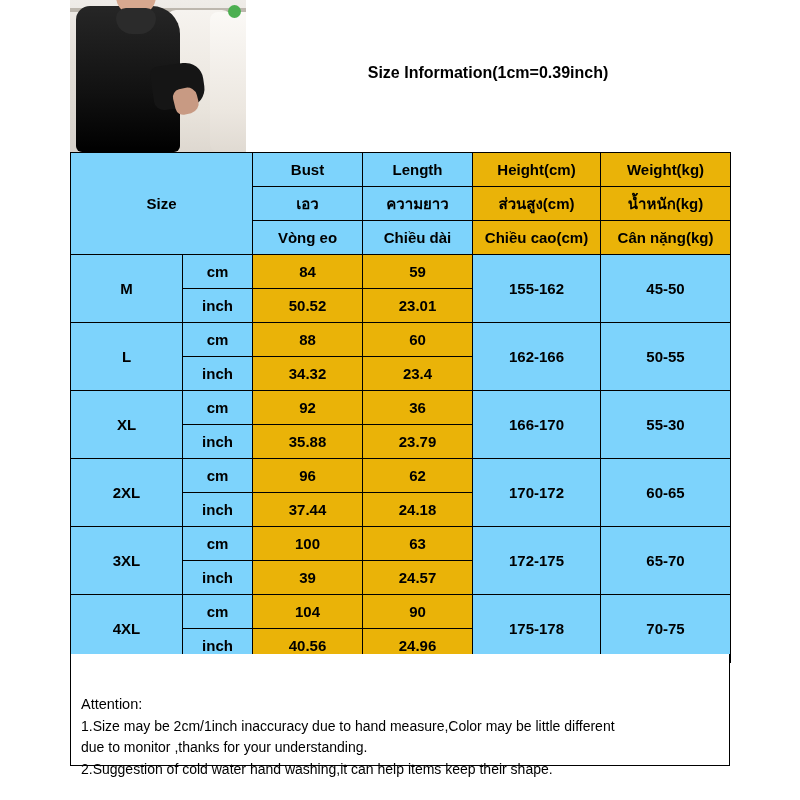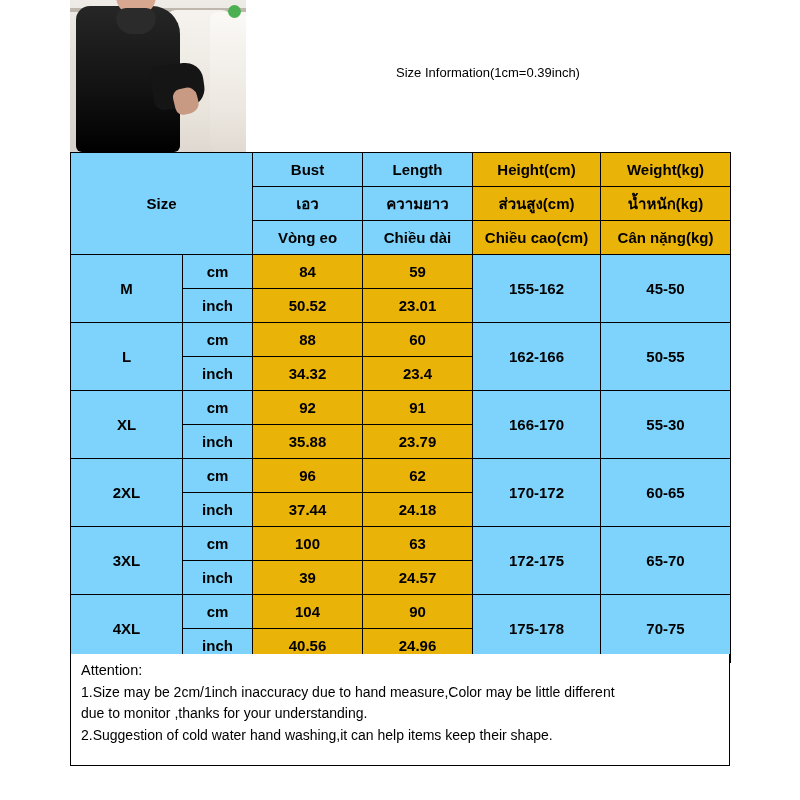--- a/index.html
+++ b/index.html
@@ -116,22 +116,22 @@
     flex: 1;
     display: flex;
     flex-direction: column;
     align-items: center;
     justify-content: center;
     text-align: center;
     padding: 4px 6px 10px 6px;
     box-sizing: border-box;
   }
   .header-title div {
-    font-weight: normal;
-    font-size: 13px;
+    font-weight: bold;
+    font-size: 16px;
     line-height: 1.55;
     white-space: nowrap;
   }
 
   
   table.size-table {
     position: absolute;
     left: 70px;
     top: 152px;
     width: 660px;
@@ -186,20 +186,21 @@
   }
   .attention p {
     margin: 0 0 2px 0;
     font-size: 14px;
     line-height: 1.42;
     font-weight: normal;
   }
   .attention .att-head {
     font-size: 14.5px;
     font-weight: normal;
+    margin-top: 34px;
   }
 </style>
 </head>
 <body>
 
 <div class="page">
 
   <div class="header">
     <div class="header-photo">
       <div class="photo-bg"></div>
@@ -275,21 +276,21 @@
       <tr>
         <td class="gray">inch</td>
         <td class="white">34.32</td>
         <td class="white">23.4</td>
       </tr>
 
       <tr>
         <td class="gray size-cell" rowspan="2">XL</td>
         <td class="gray">cm</td>
         <td class="white">92</td>
-        <td class="white">91</td>
+        <td class="white">36</td>
         <td class="gray" rowspan="2">166-170</td>
         <td class="gray" rowspan="2">55-30</td>
       </tr>
       <tr>
         <td class="gray">inch</td>
         <td class="white">35.88</td>
         <td class="white">23.79</td>
       </tr>
 
       <tr>

